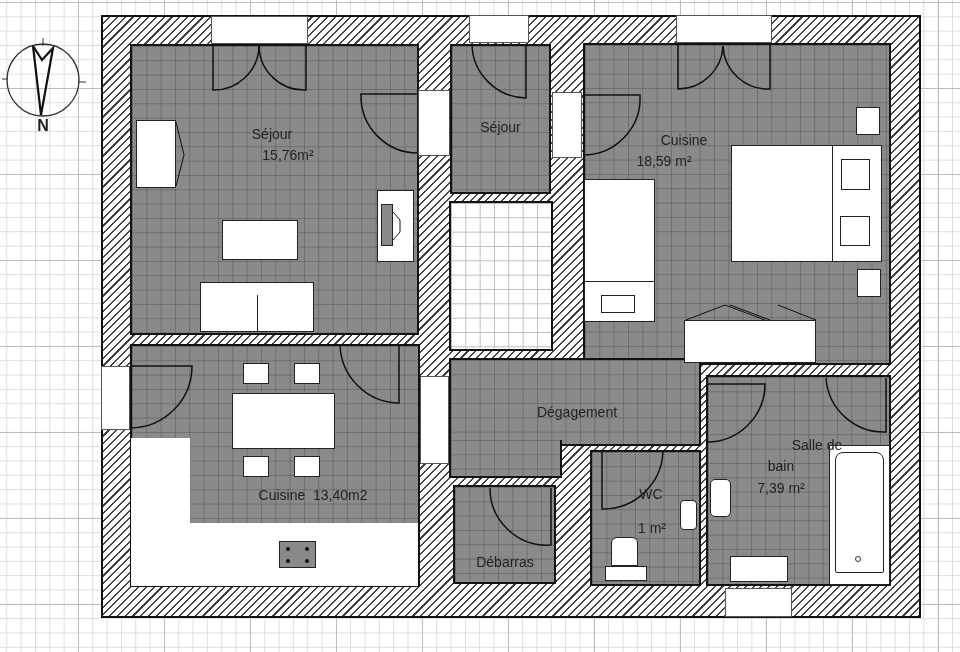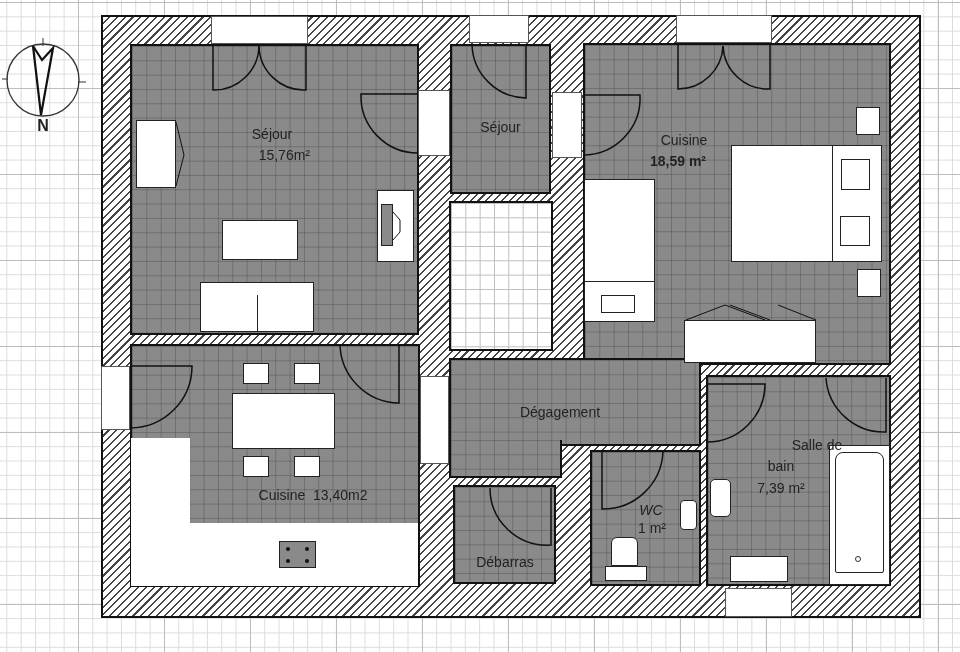--- a/index.html
+++ b/index.html
@@ -136,24 +136,24 @@
     <circle cx="43" cy="80" r="36" stroke-width="1.3"></circle>
     <line x1="43" y1="38" x2="43" y2="46" stroke-width="1"></line>
     <line x1="2" y1="79" x2="8" y2="79" stroke-width="1"></line>
     <line x1="78" y1="82" x2="86" y2="82" stroke-width="1"></line>
     <path d="M33 46 L42 60 L53 48 L41 115 Z" stroke="#111" stroke-width="2.2"></path>
   </g>
 </svg>
 <div class="label" style="left:33px;top:116px;width:20px;font-size:16px;font-weight:bold;">N</div>
 
 <div class="label" style="left:222px;top:124px;width:100px;">Séjour</div>
-<div class="label" style="left:210px;top:145px;width:100px;text-align:right;">15,76m²</div>
+<div class="label" style="left:238px;top:145px;width:100px;">15,76m²</div>
 <div class="label" style="left:452px;top:117px;width:97px;">Séjour</div>
 <div class="label" style="left:634px;top:130px;width:100px;">Cuisine</div>
-<div class="label" style="left:628px;top:151px;width:100px;font-weight:bold;">18,59 m²</div>
+<div class="label" style="left:614px;top:151px;width:100px;">18,59 m²</div>
 <div class="label" style="left:238px;top:485px;width:150px;white-space:pre;">Cuisine  13,40m2</div>
-<div class="label" style="left:505px;top:402px;width:110px;">Dégagement</div>
+<div class="label" style="left:522px;top:402px;width:110px;">Dégagement</div>
 <div class="label" style="left:456px;top:552px;width:98px;">Débarras</div>
-<div class="label" style="left:628px;top:500px;width:46px;font-style:italic;">WC</div>
+<div class="label" style="left:628px;top:484px;width:46px;">WC</div>
 <div class="label" style="left:622px;top:518px;width:60px;">1 m²</div>
 <div class="label" style="left:772px;top:435px;width:90px;">Salle de</div>
 <div class="label" style="left:736px;top:456px;width:90px;">bain</div>
 <div class="label" style="left:736px;top:478px;width:90px;">7,39 m²</div>
 
 </body></html>

